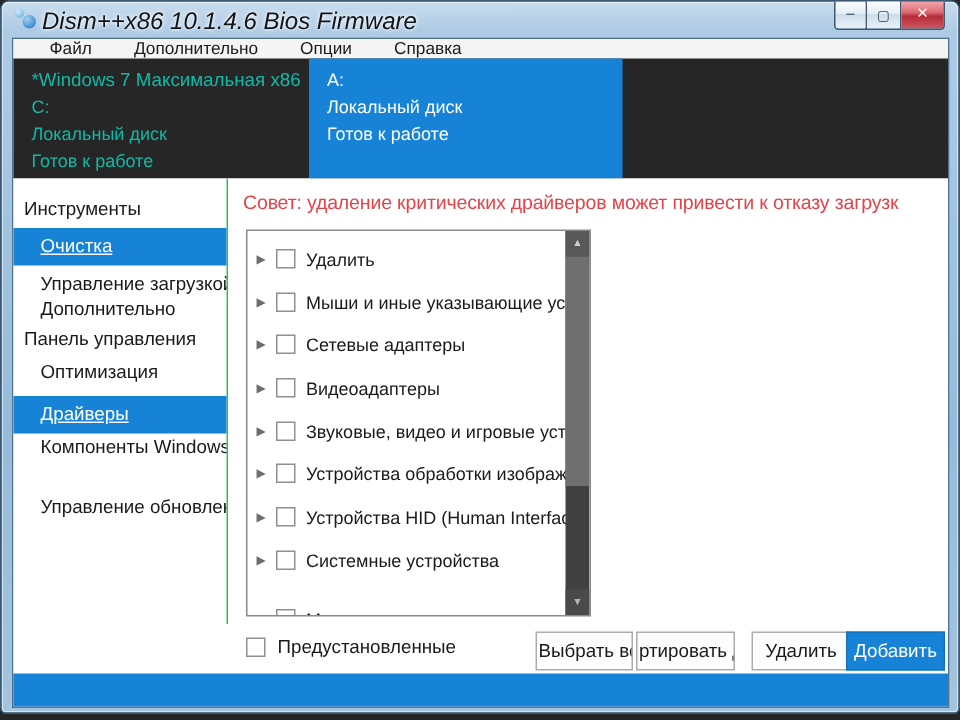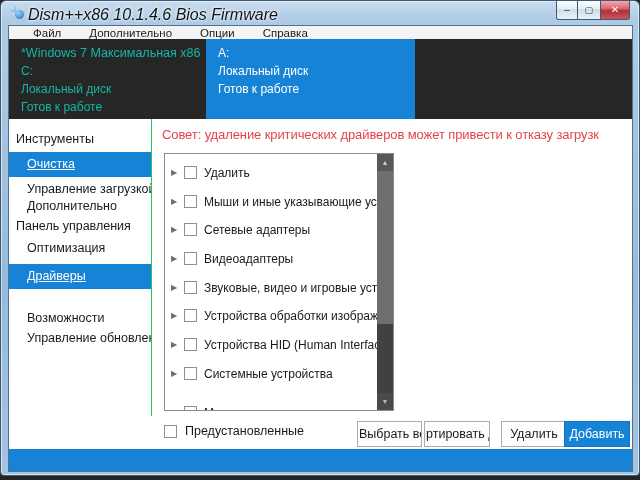--- a/index.html
+++ b/index.html
@@ -125,21 +125,21 @@
     <div class="bodyarea">
 
       <div class="sidebar">
         <div class="side-item side-hdr" style="top:10px">Инструменты</div>
         <div class="side-item side-sel" style="top:33px">Очистка</div>
         <div class="side-item" style="top:60px">Управление загрузкой</div>
         <div class="side-item" style="top:77px">Дополнительно</div>
         <div class="side-item side-hdr" style="top:97px">Панель управления</div>
         <div class="side-item" style="top:119px">Оптимизация</div>
         <div class="side-item side-sel" style="top:145px">Драйверы</div>
-        <div class="side-item" style="top:189px">Возможности</div>
+        <div class="side-item" style="top:169px">Компоненты Windows</div>
         <div class="side-item" style="top:209px">Управление обновлени</div>
       </div>
 
       <div class="main">
         <div class="tip">Совет: удаление критических драйверов может привести к отказу загрузк</div>
 
         <div class="listbox">
           <div class="rows">
             <div class="drv-row">
               <span class="drv-arrow">▶</span>

